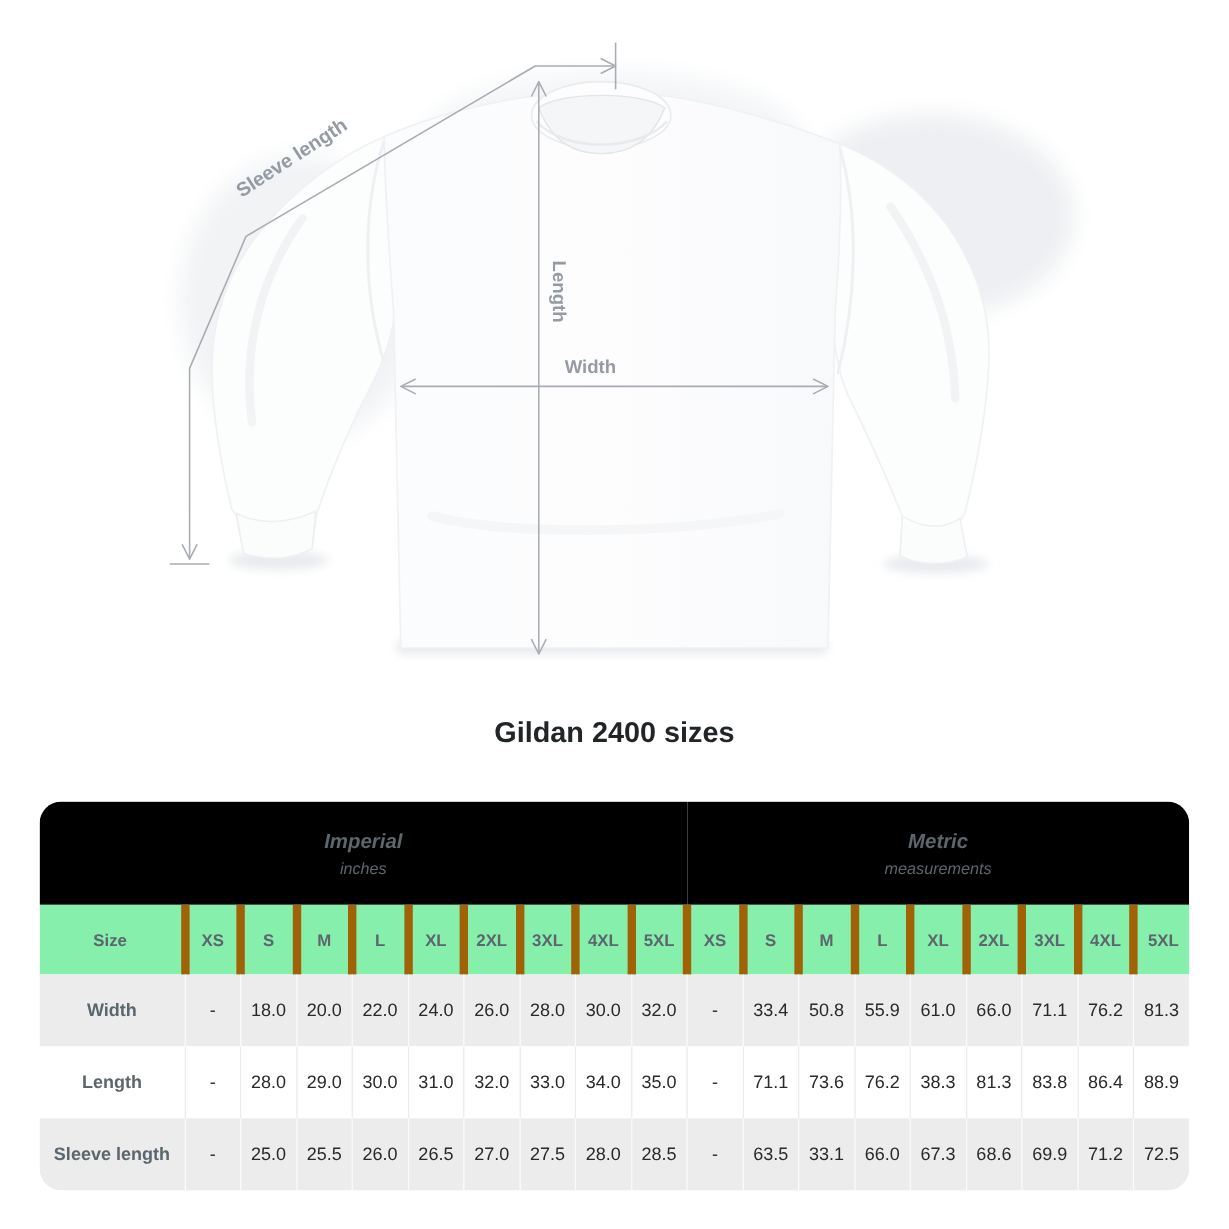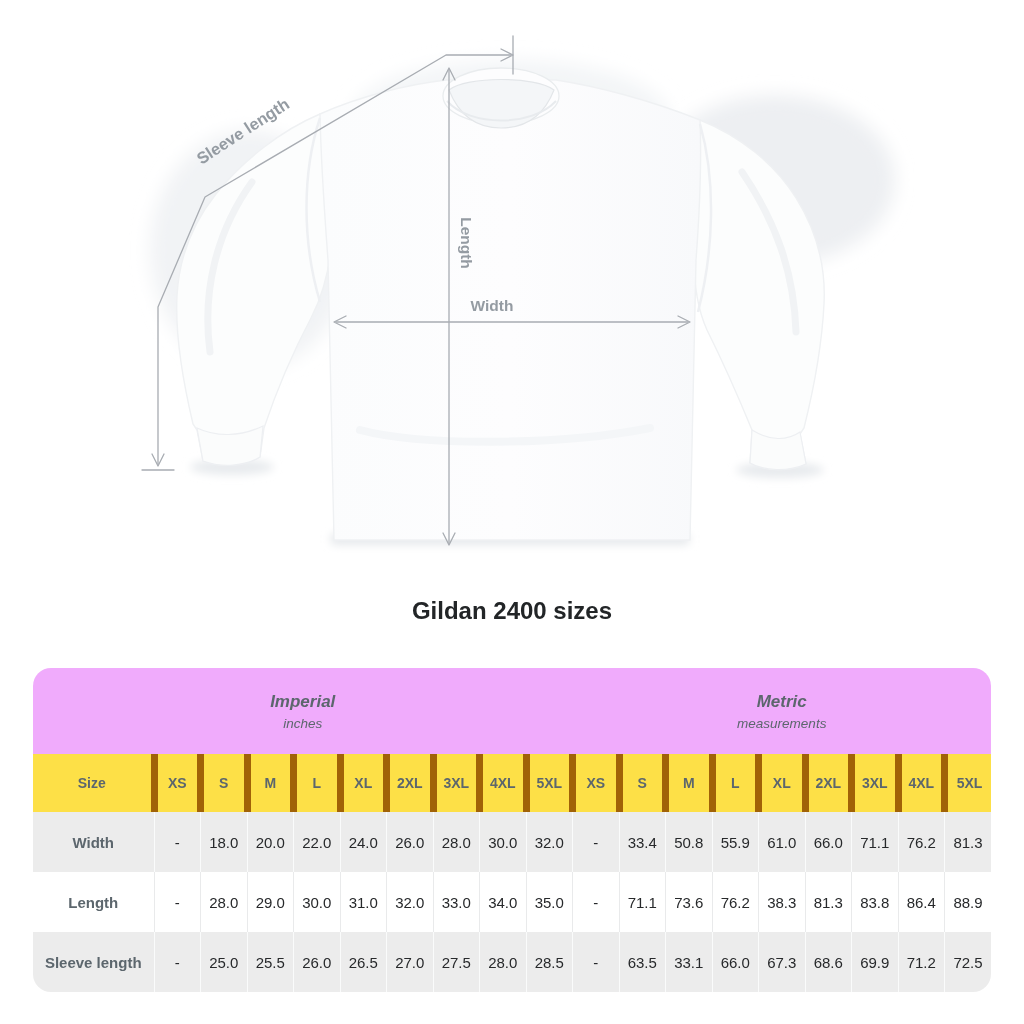--- a/index.html
+++ b/index.html
@@ -16,24 +16,24 @@
     position:absolute;top:632px;left:0;width:100%;text-align:center;
     font-style:italic;font-size:14px;color:#565d63;margin:0;
   }
   .table-wrap{
     position:absolute;left:33px;top:668px;width:958px;
     border-radius:18px;overflow:hidden;
   }
   table{width:100%;border-collapse:collapse;table-layout:fixed;}
   td,th{padding:0;text-align:center;vertical-align:middle;}
   tr.band{height:86px;}
-  tr.band td{background:#f0abfc;}
+  tr.band td{background:#000000;}
   .group-label{font-size:17px;font-weight:bold;font-style:italic;color:#5c666d;}
   .group-unit{font-size:13.5px;font-style:italic;color:#5c666d;margin-top:4px;}
-  tr.cols{height:58px;background:#fde047;}
+  tr.cols{height:58px;background:#86efac;}
   tr.cols th{font-size:14px;font-weight:bold;color:#5c666d;}
   tr.cols th + th{border-left:7px solid #a16207;}
   tr.data{height:60px;}
   tr.data td{font-size:15px;color:#27292b;}
   tr.data td.rlabel{font-weight:bold;color:#5c666d;}
   tr.gray td{background:#ececec;}
   tr.gray td + td{border-left:1px solid #fafbfb;}
   tr.white td{background:#ffffff;}
   tr.white td + td{border-left:1px solid #e9eaeb;}
   .meas-label{fill:#949ba2;font-weight:bold;font-family:"Liberation Sans",sans-serif;}

